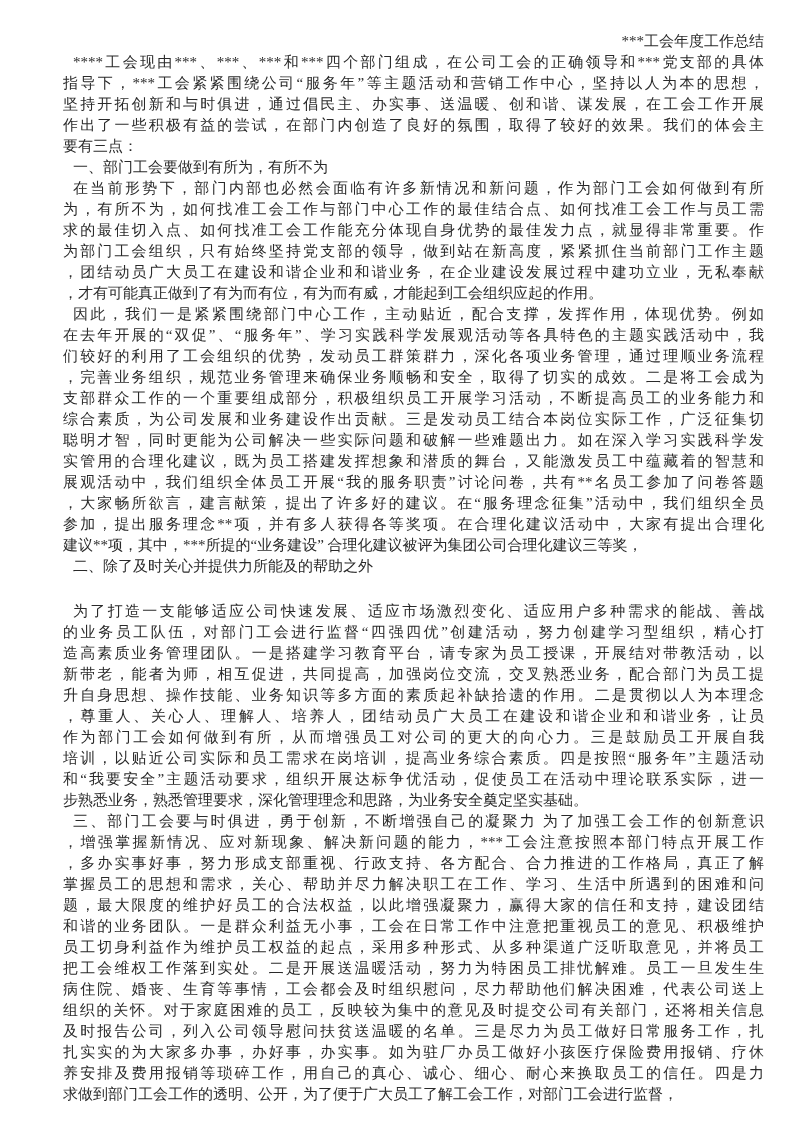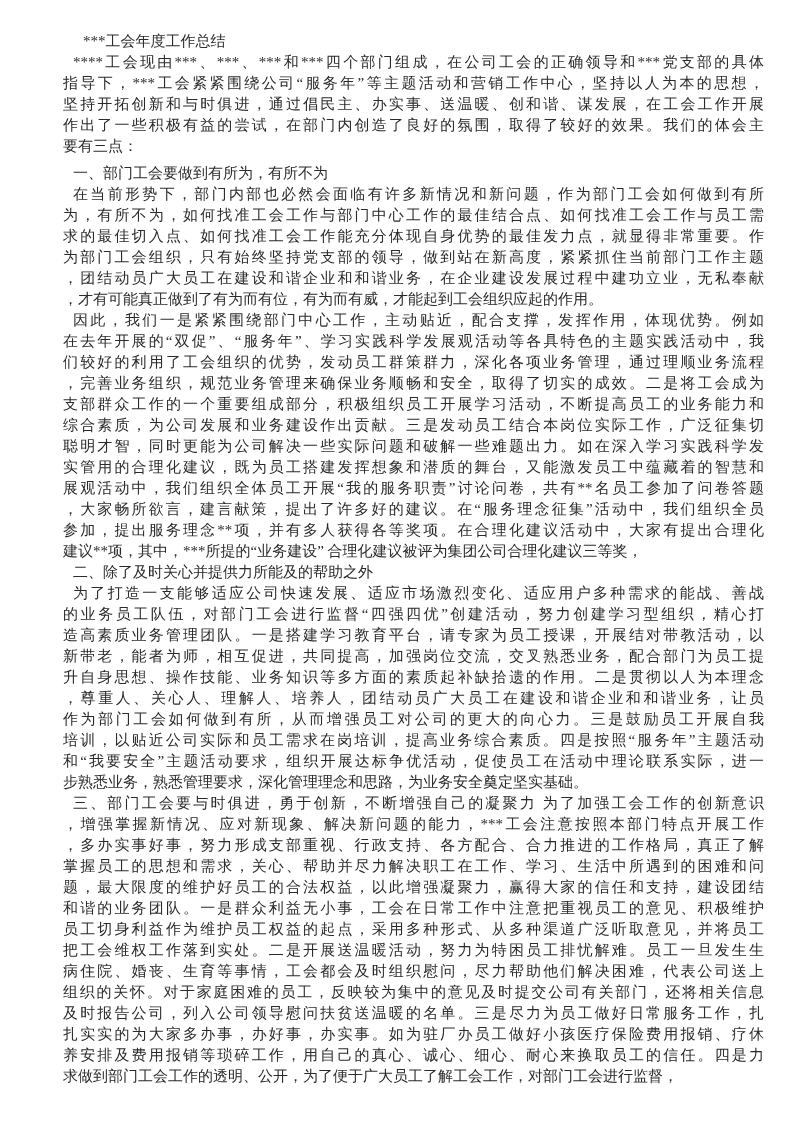--- a/index.html
+++ b/index.html
@@ -35,47 +35,47 @@
     white-space: normal;
     text-align: justify;
     text-align-last: justify;
   }
 </style>
 </head>
 <body>
 
 <div class="page">
   <div class="text-block" id="text-block">
-      <div class="line" style="padding-left: 20px;">***工会年度工作总结</div>
+      <div class="line" style="padding-left: 20px; text-align: right;">***工会年度工作总结</div>
       <div class="line j" style="padding-left: 10px;">****工会现由***、***、***和***四个部门组成，在公司工会的正确领导和***党支部的具体</div>
       <div class="line j">指导下，***工会紧紧围绕公司“服务年”等主题活动和营销工作中心，坚持以人为本的思想，</div>
       <div class="line j">坚持开拓创新和与时俱进，通过倡民主、办实事、送温暖、创和谐、谋发展，在工会工作开展</div>
       <div class="line j">作出了一些积极有益的尝试，在部门内创造了良好的氛围，取得了较好的效果。我们的体会主</div>
       <div class="line">要有三点：</div>
-      <div class="line" style="padding-left: 10px; margin-top: 6px;">一、部门工会要做到有所为，有所不为</div>
+      <div class="line" style="padding-left: 10px;">一、部门工会要做到有所为，有所不为</div>
       <div class="line j" style="padding-left: 10px;">在当前形势下，部门内部也必然会面临有许多新情况和新问题，作为部门工会如何做到有所</div>
       <div class="line j">为，有所不为，如何找准工会工作与部门中心工作的最佳结合点、如何找准工会工作与员工需</div>
       <div class="line j">求的最佳切入点、如何找准工会工作能充分体现自身优势的最佳发力点，就显得非常重要。作</div>
       <div class="line j">为部门工会组织，只有始终坚持党支部的领导，做到站在新高度，紧紧抓住当前部门工作主题</div>
       <div class="line j">，团结动员广大员工在建设和谐企业和和谐业务，在企业建设发展过程中建功立业，无私奉献</div>
       <div class="line">，才有可能真正做到了有为而有位，有为而有威，才能起到工会组织应起的作用。</div>
       <div class="line j" style="padding-left: 10px;">因此，我们一是紧紧围绕部门中心工作，主动贴近，配合支撑，发挥作用，体现优势。例如</div>
       <div class="line j">在去年开展的“双促”、“服务年”、学习实践科学发展观活动等各具特色的主题实践活动中，我</div>
       <div class="line j">们较好的利用了工会组织的优势，发动员工群策群力，深化各项业务管理，通过理顺业务流程</div>
       <div class="line j">，完善业务组织，规范业务管理来确保业务顺畅和安全，取得了切实的成效。二是将工会成为</div>
       <div class="line j">支部群众工作的一个重要组成部分，积极组织员工开展学习活动，不断提高员工的业务能力和</div>
       <div class="line j">综合素质，为公司发展和业务建设作出贡献。三是发动员工结合本岗位实际工作，广泛征集切</div>
       <div class="line j">聪明才智，同时更能为公司解决一些实际问题和破解一些难题出力。如在深入学习实践科学发</div>
       <div class="line j">实管用的合理化建议，既为员工搭建发挥想象和潜质的舞台，又能激发员工中蕴藏着的智慧和</div>
       <div class="line j">展观活动中，我们组织全体员工开展“我的服务职责”讨论问卷，共有**名员工参加了问卷答题</div>
       <div class="line j">，大家畅所欲言，建言献策，提出了许多好的建议。在“服务理念征集”活动中，我们组织全员</div>
       <div class="line j">参加，提出服务理念**项，并有多人获得各等奖项。在合理化建议活动中，大家有提出合理化</div>
       <div class="line">建议**项，其中，***所提的“业务建设” 合理化建议被评为集团公司合理化建议三等奖，</div>
       <div class="line" style="padding-left: 10px;">二、除了及时关心并提供力所能及的帮助之外</div>
-      <div class="line j" style="padding-left: 10px;">为了打造一支能够适应公司快速发展、适应市场激烈变化、适应用户多种需求的能战、善战</div>
+      <div class="line j" style="padding-left: 10px; margin-top: 24px;">为了打造一支能够适应公司快速发展、适应市场激烈变化、适应用户多种需求的能战、善战</div>
       <div class="line j">的业务员工队伍，对部门工会进行监督“四强四优”创建活动，努力创建学习型组织，精心打</div>
       <div class="line j">造高素质业务管理团队。一是搭建学习教育平台，请专家为员工授课，开展结对带教活动，以</div>
       <div class="line j">新带老，能者为师，相互促进，共同提高，加强岗位交流，交叉熟悉业务，配合部门为员工提</div>
       <div class="line j">升自身思想、操作技能、业务知识等多方面的素质起补缺拾遗的作用。二是贯彻以人为本理念</div>
       <div class="line j">，尊重人、关心人、理解人、培养人，团结动员广大员工在建设和谐企业和和谐业务，让员</div>
       <div class="line j">作为部门工会如何做到有所，从而增强员工对公司的更大的向心力。三是鼓励员工开展自我</div>
       <div class="line j">培训，以贴近公司实际和员工需求在岗培训，提高业务综合素质。四是按照“服务年”主题活动</div>
       <div class="line j">和“我要安全”主题活动要求，组织开展达标争优活动，促使员工在活动中理论联系实际，进一</div>
       <div class="line">步熟悉业务，熟悉管理要求，深化管理理念和思路，为业务安全奠定坚实基础。</div>
       <div class="line j" style="padding-left: 10px;">三、部门工会要与时俱进，勇于创新，不断增强自己的凝聚力 为了加强工会工作的创新意识</div>

